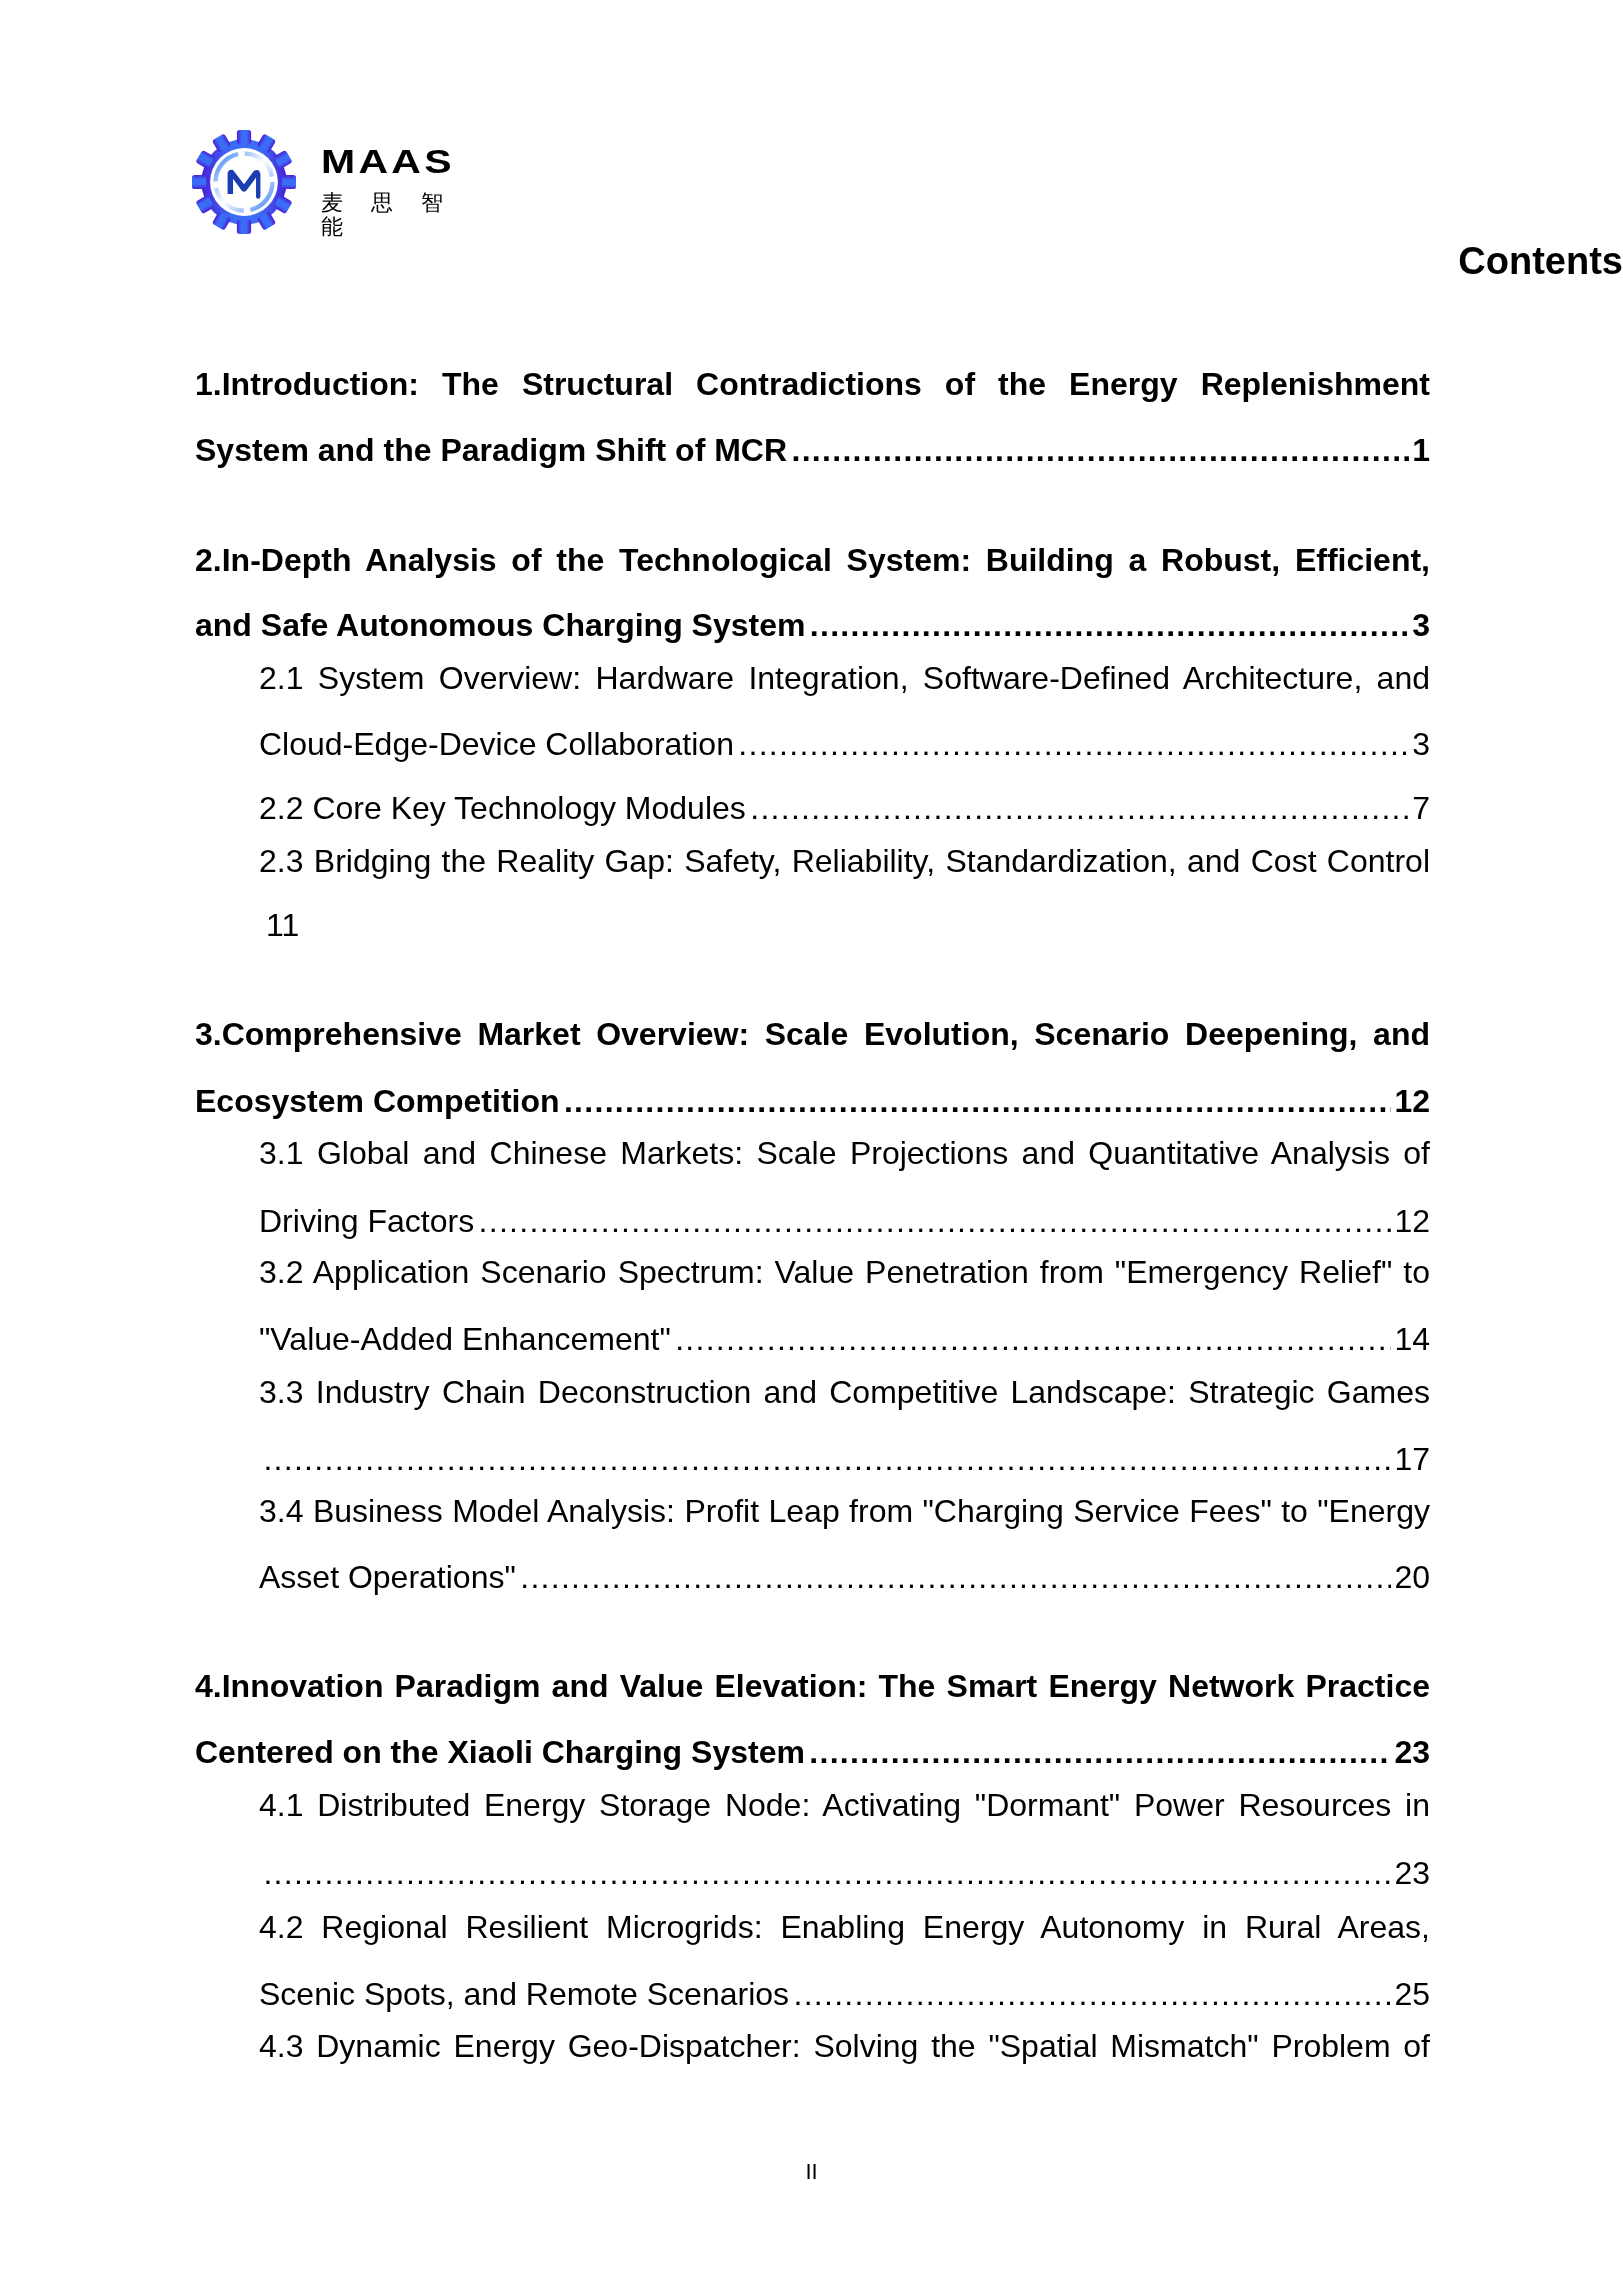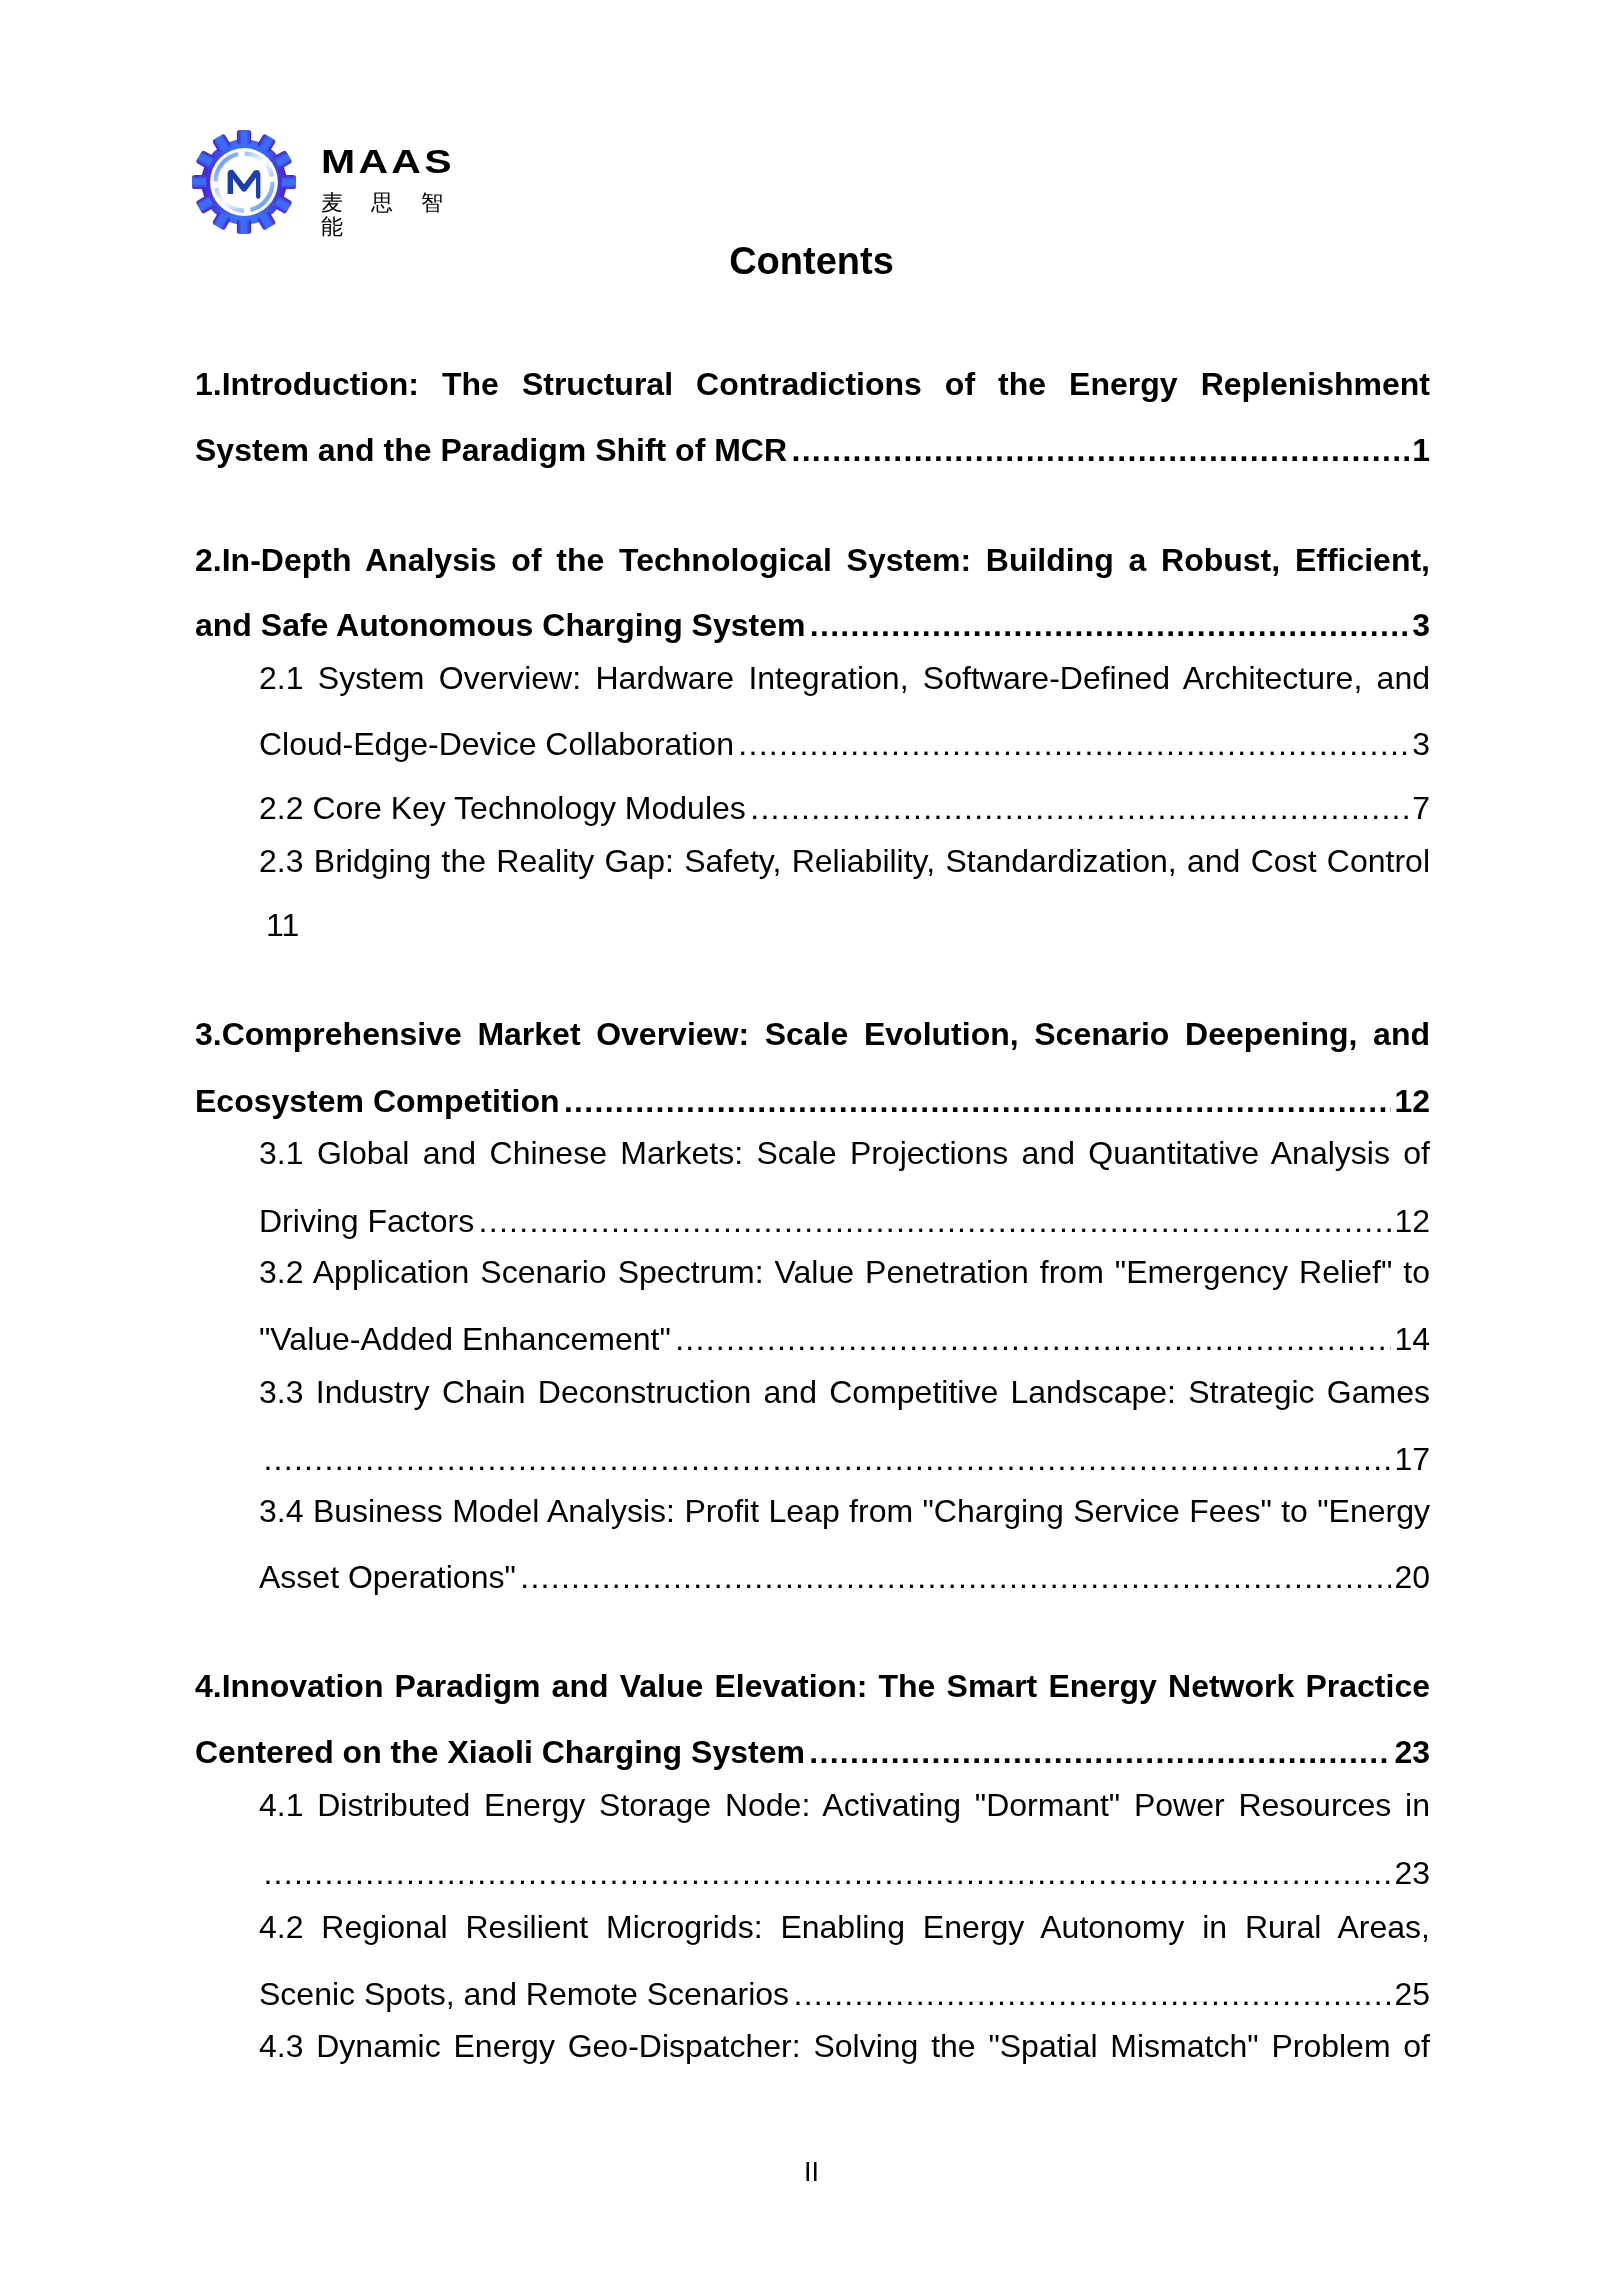--- a/index.html
+++ b/index.html
@@ -5,36 +5,36 @@
   html, body { margin: 0; padding: 0; background: #ffffff; }
   body { width: 1623px; height: 2295px; position: relative; overflow: hidden;
          font-family: "Liberation Sans", sans-serif; color: #000; }
   .logo { position: absolute; left: 192px; top: 130px; width: 311px; height: 104px; }
   .logo svg.gear { position: absolute; left: 0; top: 0; width: 104px; height: 104px; }
   .brand { position: absolute; left: 129px; top: 17.5px; font-family: "Liberation Sans", sans-serif;
            font-weight: 900; font-size: 41px; line-height: 33px; letter-spacing: 3.3px; height: 32px;
            transform: scaleY(0.82); transform-origin: top left; }
   .brand-cn { position: absolute; left: 129px; top: 61px; font-size: 22px; line-height: 24px;
               letter-spacing: 28px; font-family: Liberation Serif, serif; }
-  .title { position: absolute; left: 0; width: 1623px; top: 238px; text-align: center;
+  .title { position: absolute; left: 0; width: 1623px; top: 238px; text-align: right;
            font-weight: bold; font-size: 38px; line-height: 46px; }
   .ln { position: absolute; font-size: 32px; line-height: 36px; white-space: nowrap; height: 36px; }
   .lvl1 { left: 195px; width: 1235px; font-weight: bold; }
   .lvl2 { left: 259px; width: 1171px; font-weight: normal; }
   .just { text-align: justify; text-align-last: justify; white-space: normal; overflow: hidden; }
   .lead { display: flex; align-items: baseline; margin-top: 10px; }
   .lead .txt { flex: 0 0 auto; }
   .lead .dots { flex: 1 1 auto; overflow: hidden; white-space: nowrap; margin: 0 3.3px 0 4.4px;
                 font-weight: normal; letter-spacing: 1.1px; }
   .lead .dots::before { content: ". . . . . . . . . . . . . . . . . . . . . . . . . . . . . . . . . . . . . . . . . . . . . . . . . . . . . . . . . . . . . . . . . . . . . . . . . . . . . . . . . . . . . . . . . . . . . . . . . . . . . . . . . . . . . . . . . . . . . . . . . . . . . . . . . . . . . . . . . . . . . . . . . . . . . . . . . . . . . . . . . . . . . . . . . . . . . . . . . . . . . . . . . . . . . . . . . . . . . . . ."; letter-spacing: -3.8px; }
   .lvl1.lead .dots { font-weight: bold; }
   .lead .pg { flex: 0 0 auto; }
   .dots-only { padding-left: 7px; flex-direction: column; }
   .footer { position: absolute; left: 0; width: 1623px; top: 2160px; text-align: center;
-            font-size: 27px; line-height: 24px; }
+            font-size: 22px; line-height: 24px; }
 </style>
 </head>
 <body>
 
 <div class="logo">
   <svg class="gear" viewBox="0 0 190 190">
     <defs>
       <linearGradient id="gearGrad" x1="0" y1="0" x2="1" y2="0">
         <stop offset="0" stop-color="#4a1fd6"></stop>
         <stop offset="0.35" stop-color="#3b6cf5"></stop>

